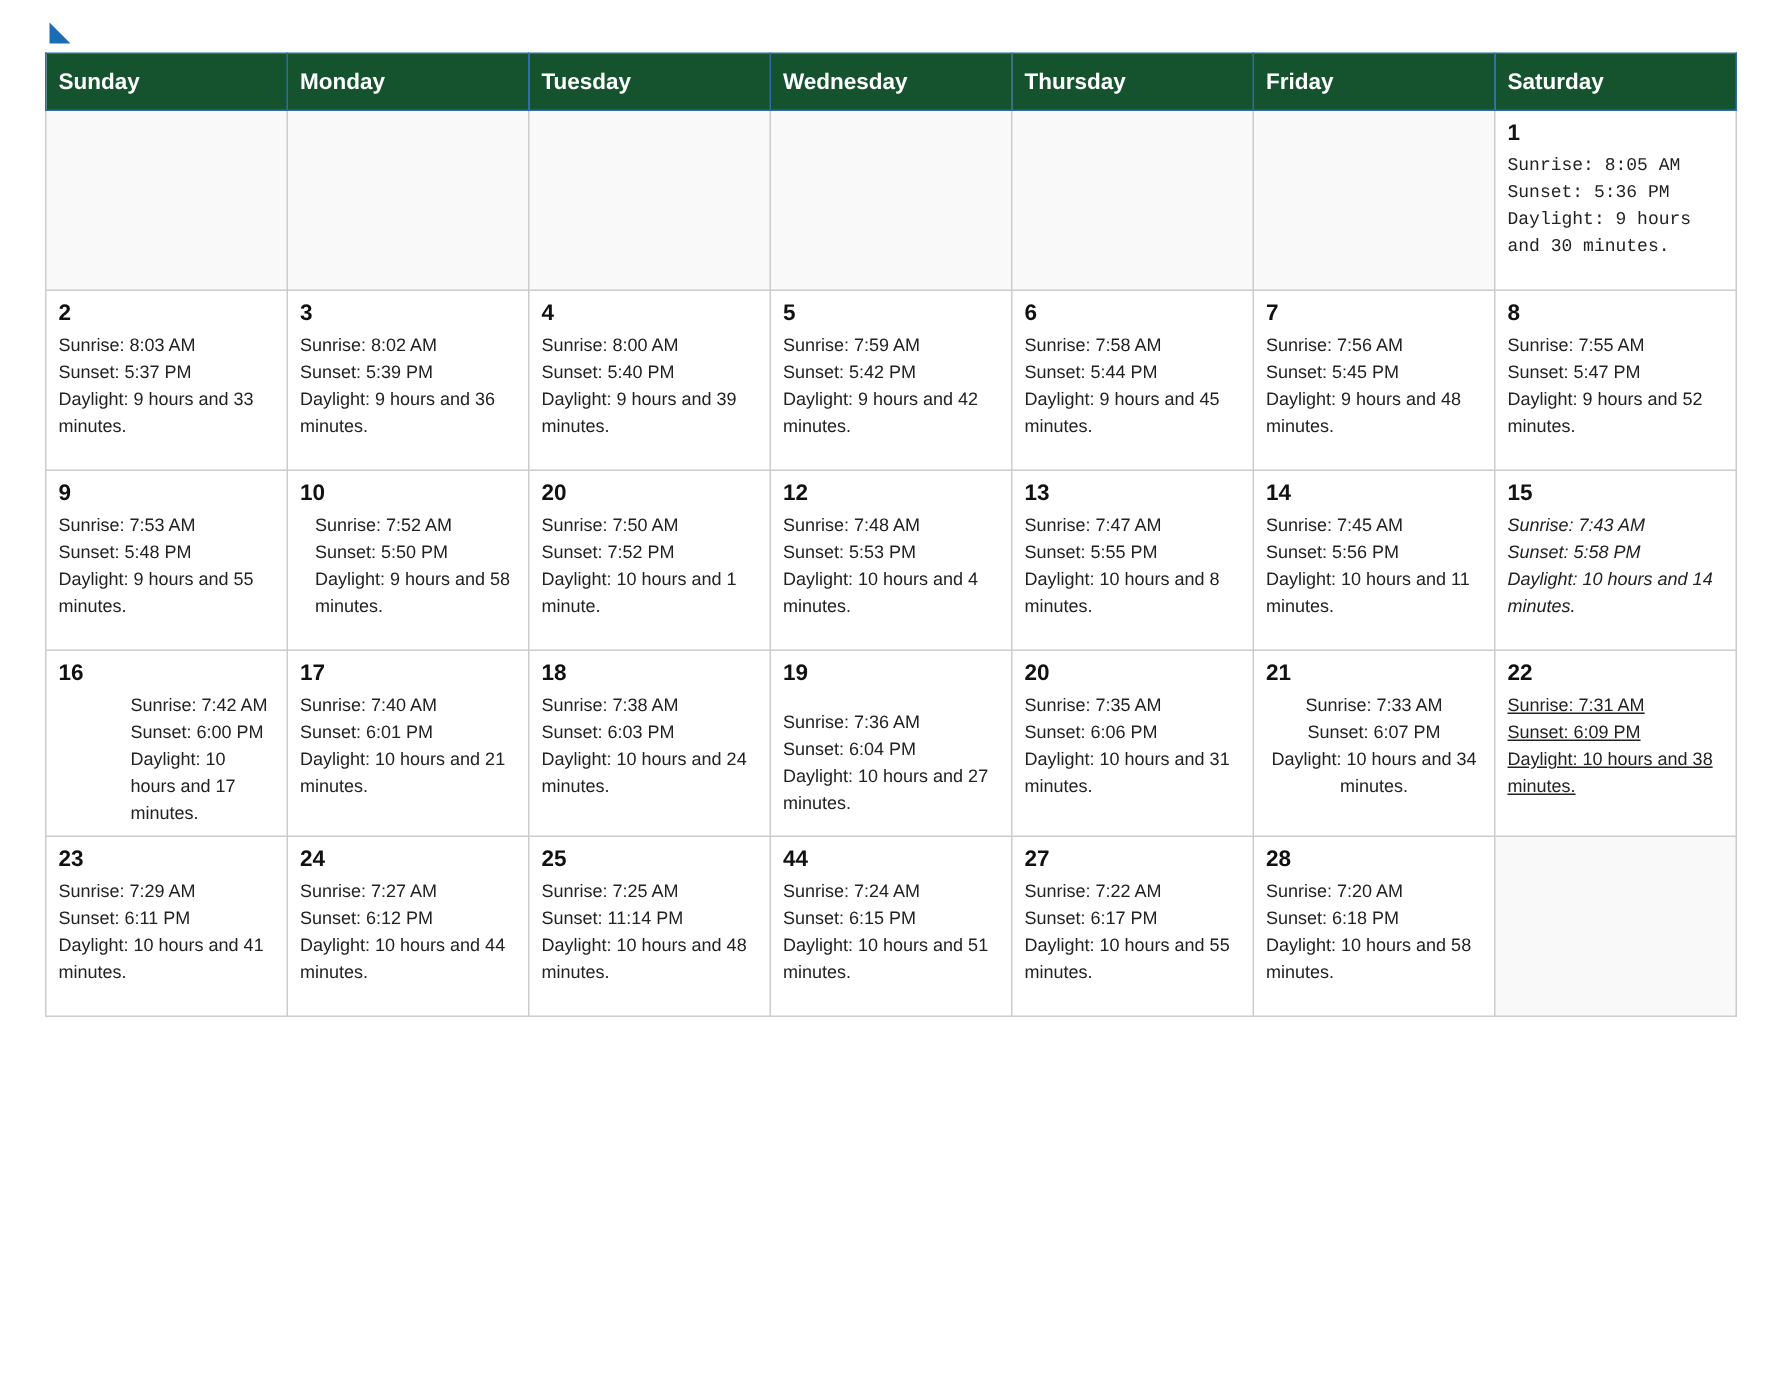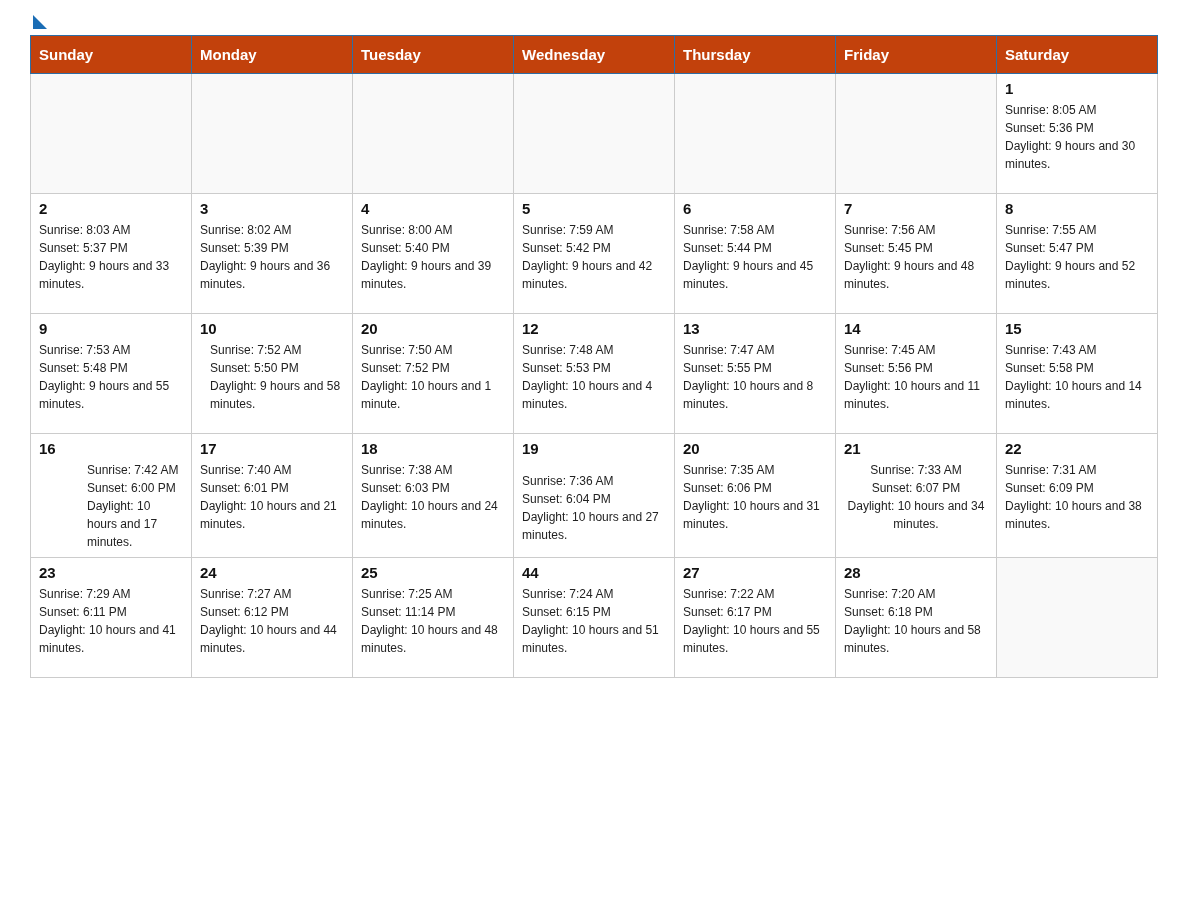--- a/index.html
+++ b/index.html
@@ -34,21 +34,21 @@
       font-size: 18px;
       color: #333;
       margin-top: 4px;
     }
     .calendar {
       width: 100%;
       border-collapse: collapse;
       margin-top: 10px;
     }
     .calendar th {
-      background-color: #c2410c;
+      background-color: #14532d;
       color: #fff;
       font-size: 15px;
       font-weight: bold;
       padding: 10px 8px;
       text-align: left;
       border: 1px solid #2e6da4;
     }
     .calendar td {
       vertical-align: top;
       border: 1px solid #ccc;
@@ -132,21 +132,21 @@
   <tbody id="calendar-body">
   <tr>
         <td class="empty"></td>
         <td class="empty"></td>
         <td class="empty"></td>
         <td class="empty"></td>
         <td class="empty"></td>
         <td class="empty"></td>
         <td>
           <span class="day-number">1</span>
-          <div class="day-info" style="white-space: pre-line;">Sunrise: 8:05 AM
+          <div class="day-info" style="white-space: pre-line; font-family: Liberation Mono, monospace;">Sunrise: 8:05 AM
 Sunset: 5:36 PM
 Daylight: 9 hours and 30 minutes.</div>
         </td>
       </tr>
       <tr>
         <td>
           <span class="day-number">2</span>
           <div class="day-info" style="white-space: pre-line;">Sunrise: 8:03 AM
 Sunset: 5:37 PM
 Daylight: 9 hours and 33 minutes.</div>
@@ -220,21 +220,21 @@
 Daylight: 10 hours and 8 minutes.</div>
         </td>
         <td>
           <span class="day-number">14</span>
           <div class="day-info" style="white-space: pre-line;">Sunrise: 7:45 AM
 Sunset: 5:56 PM
 Daylight: 10 hours and 11 minutes.</div>
         </td>
         <td>
           <span class="day-number">15</span>
-          <div class="day-info" style="white-space: pre-line;">Sunrise: 7:43 AM
+          <div class="day-info" style="white-space: pre-line; font-style: italic;">Sunrise: 7:43 AM
 Sunset: 5:58 PM
 Daylight: 10 hours and 14 minutes.</div>
         </td>
       </tr>
       <tr>
         <td>
           <span class="day-number">16</span>
           <div class="day-info" style="white-space: pre-line; margin-left: 48px;">Sunrise: 7:42 AM
 Sunset: 6:00 PM
 Daylight: 10 hours and 17 minutes.</div>
@@ -264,21 +264,21 @@
 Daylight: 10 hours and 31 minutes.</div>
         </td>
         <td>
           <span class="day-number">21</span>
           <div class="day-info" style="white-space: pre-line; text-align: center;">Sunrise: 7:33 AM
 Sunset: 6:07 PM
 Daylight: 10 hours and 34 minutes.</div>
         </td>
         <td>
           <span class="day-number">22</span>
-          <div class="day-info" style="white-space: pre-line;">Sunrise: 7:31 AM
+          <div class="day-info" style="white-space: pre-line; text-decoration: underline;">Sunrise: 7:31 AM
 Sunset: 6:09 PM
 Daylight: 10 hours and 38 minutes.</div>
         </td>
       </tr>
       <tr>
         <td>
           <span class="day-number">23</span>
           <div class="day-info" style="white-space: pre-line;">Sunrise: 7:29 AM
 Sunset: 6:11 PM
 Daylight: 10 hours and 41 minutes.</div>

